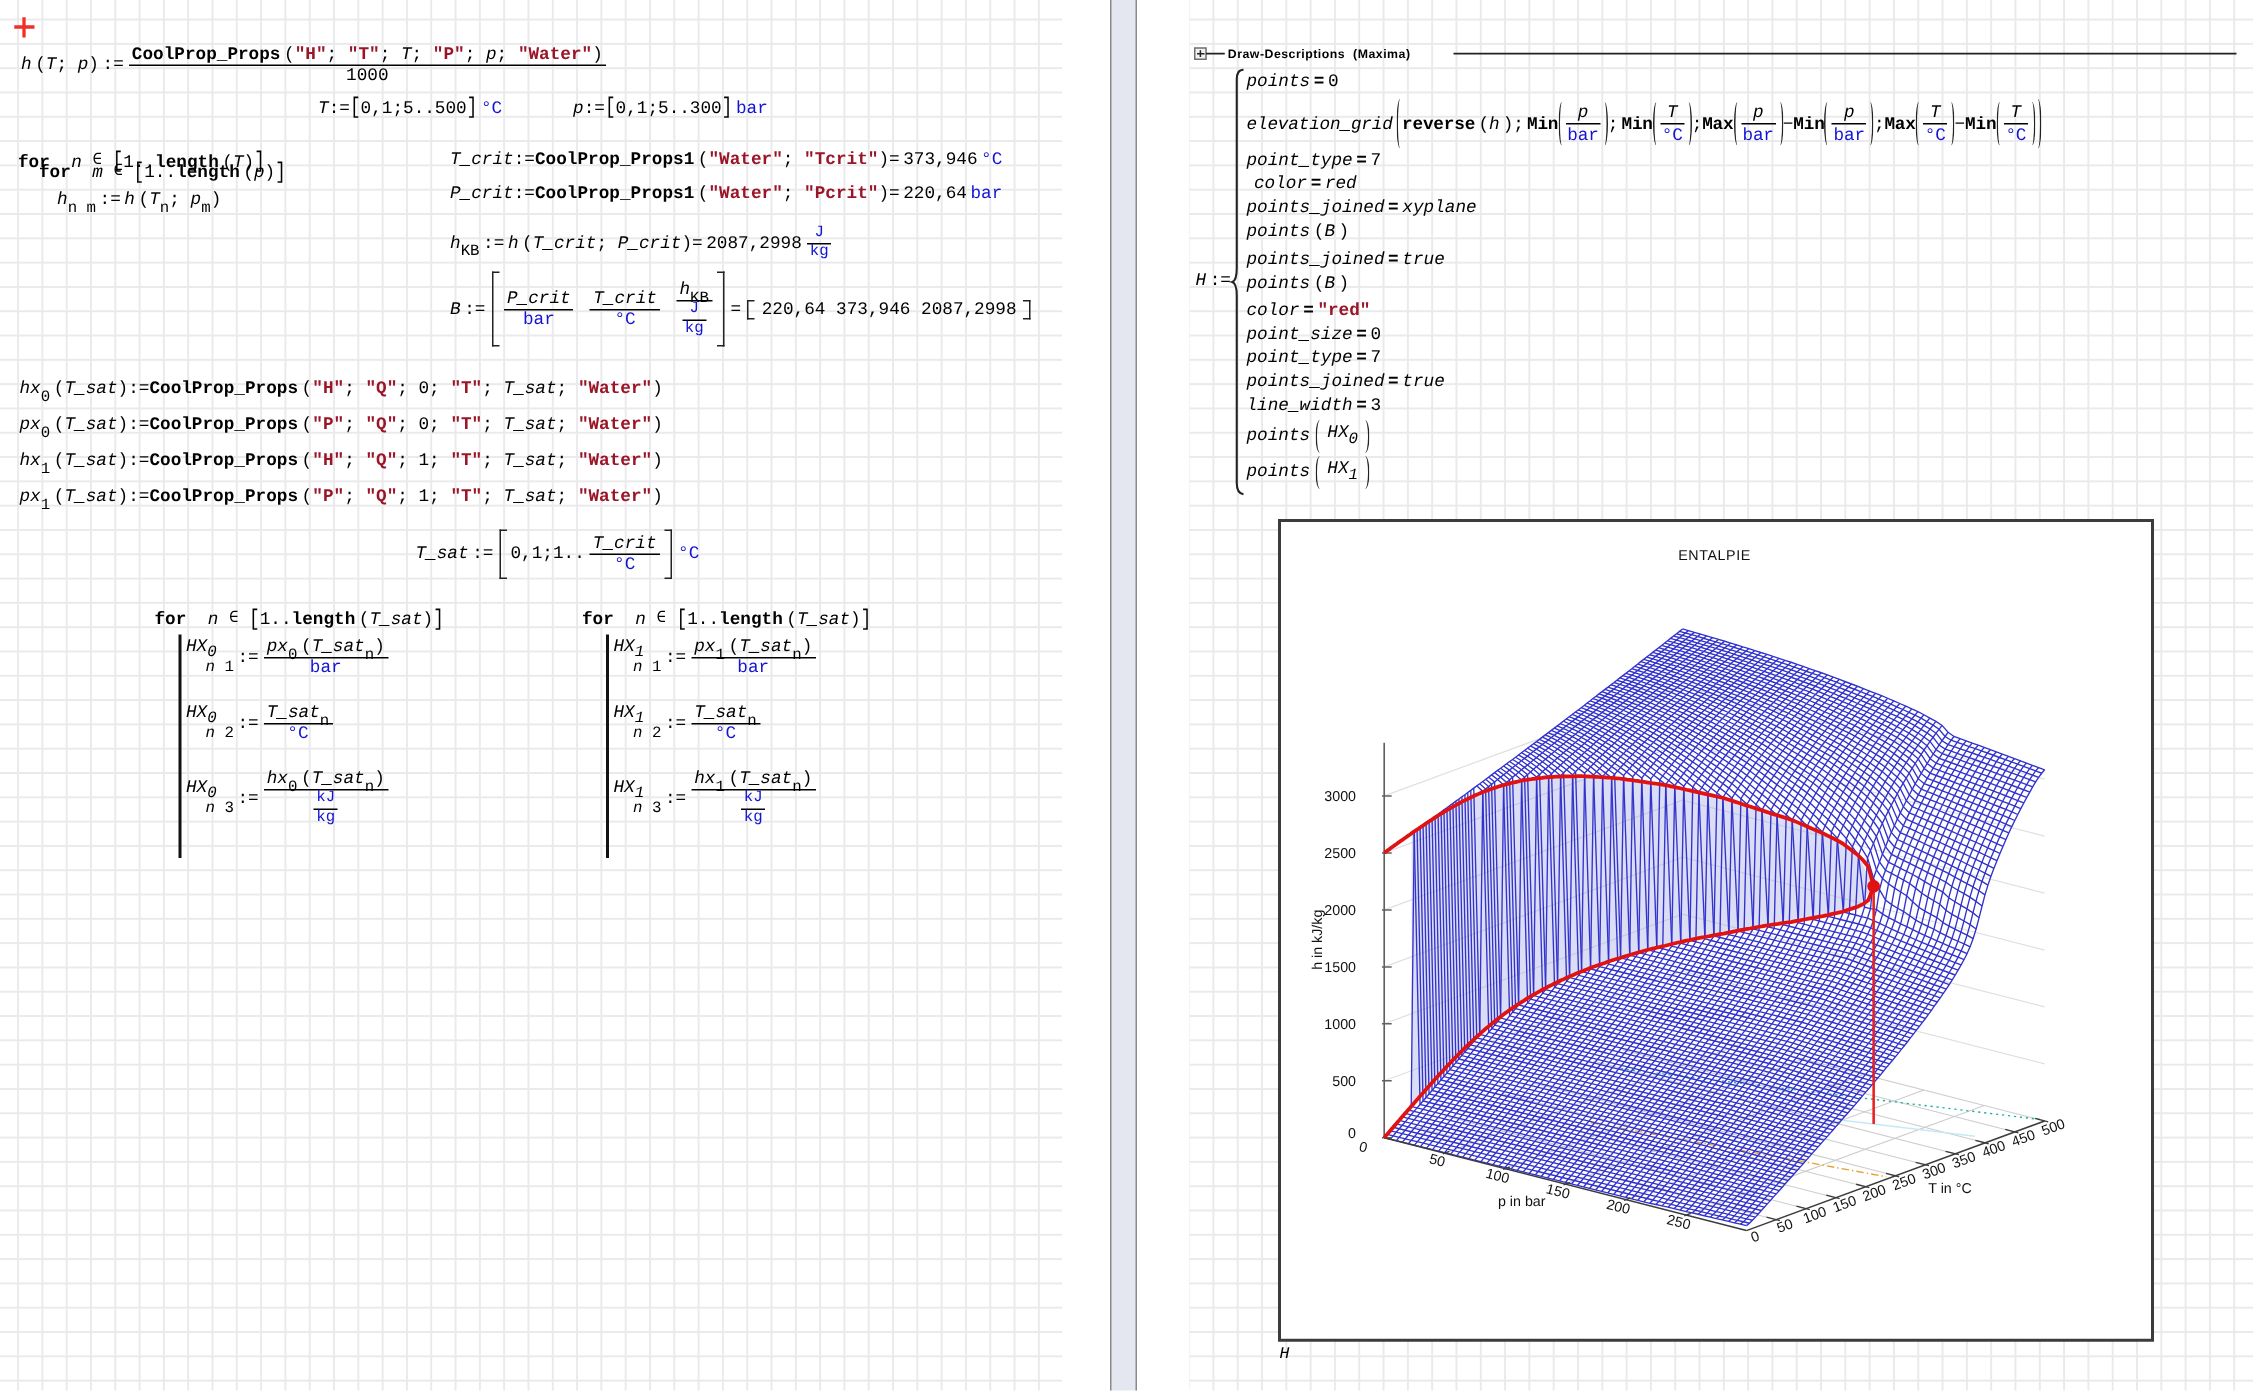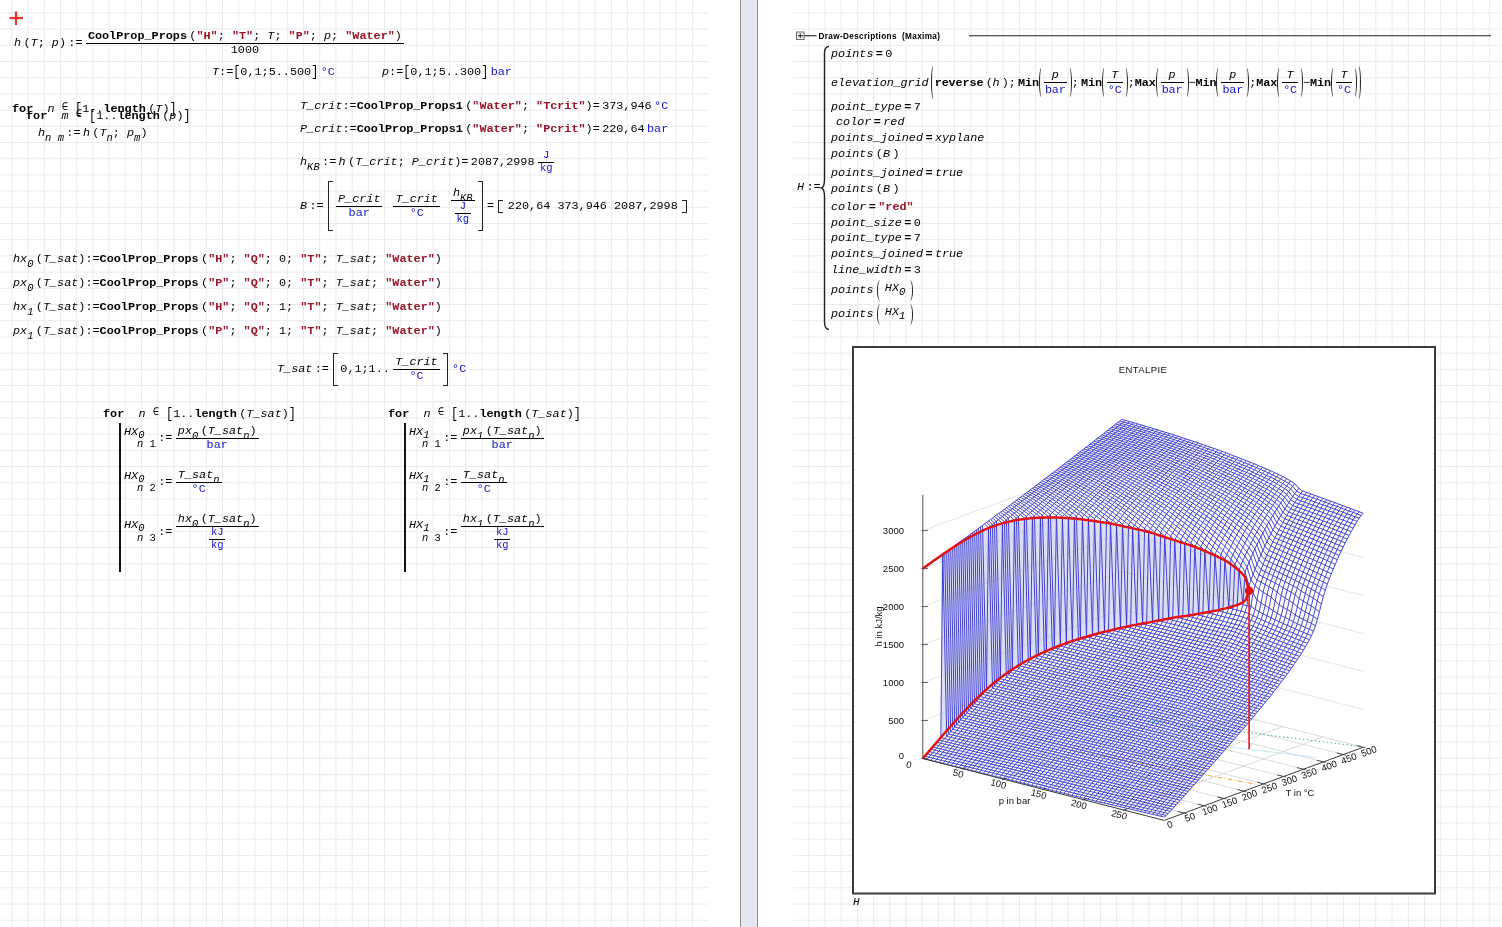--- a/index.html
+++ b/index.html
@@ -14,21 +14,21 @@
 .f{position:absolute;white-space:nowrap;line-height:1.1}
 .i{font-style:italic}
 .b{font-weight:bold}
 .s{color:#991527;font-weight:bold}
 .u{color:#1414d2}
 .in{font-size:10.5px;vertical-align:1.5px}
 .row{display:flex;align-items:center}
 .fr{display:inline-flex;flex-direction:column;align-items:stretch;text-align:center;vertical-align:middle;margin:0 1px}
 .fr .n{padding:0 2px}
 .fr .d{border-top:1px solid #000;padding:0 2px}
-sub.x{font-size:10.5px;vertical-align:-5px;line-height:0;font-style:italic}
+sub.x{font-size:10.5px;vertical-align:-5px;line-height:0;}
 .pL,.pR{display:inline-block;align-self:stretch;width:5px;margin:0 1px}
 .pL{border-left:1.3px solid #222;border-radius:60% 0 0 60%/50% 0 0 50%}
 .pR{border-right:1.3px solid #222;border-radius:0 60% 60% 0/0 50% 50% 0}
 .bL,.bR{display:inline-block;align-self:stretch;width:5px;margin:0 2px}
 .bL{border-left:1.4px solid #222;border-top:1.4px solid #222;border-bottom:1.4px solid #222}
 .bR{border-right:1.4px solid #222;border-top:1.4px solid #222;border-bottom:1.4px solid #222}
 .vbar{position:absolute;width:1.6px;background:#111}
 .eg{letter-spacing:-0.12px}
 .eg .row{line-height:1.2}
 .eg .fr .n,.eg .fr .d{padding:0 1px}

